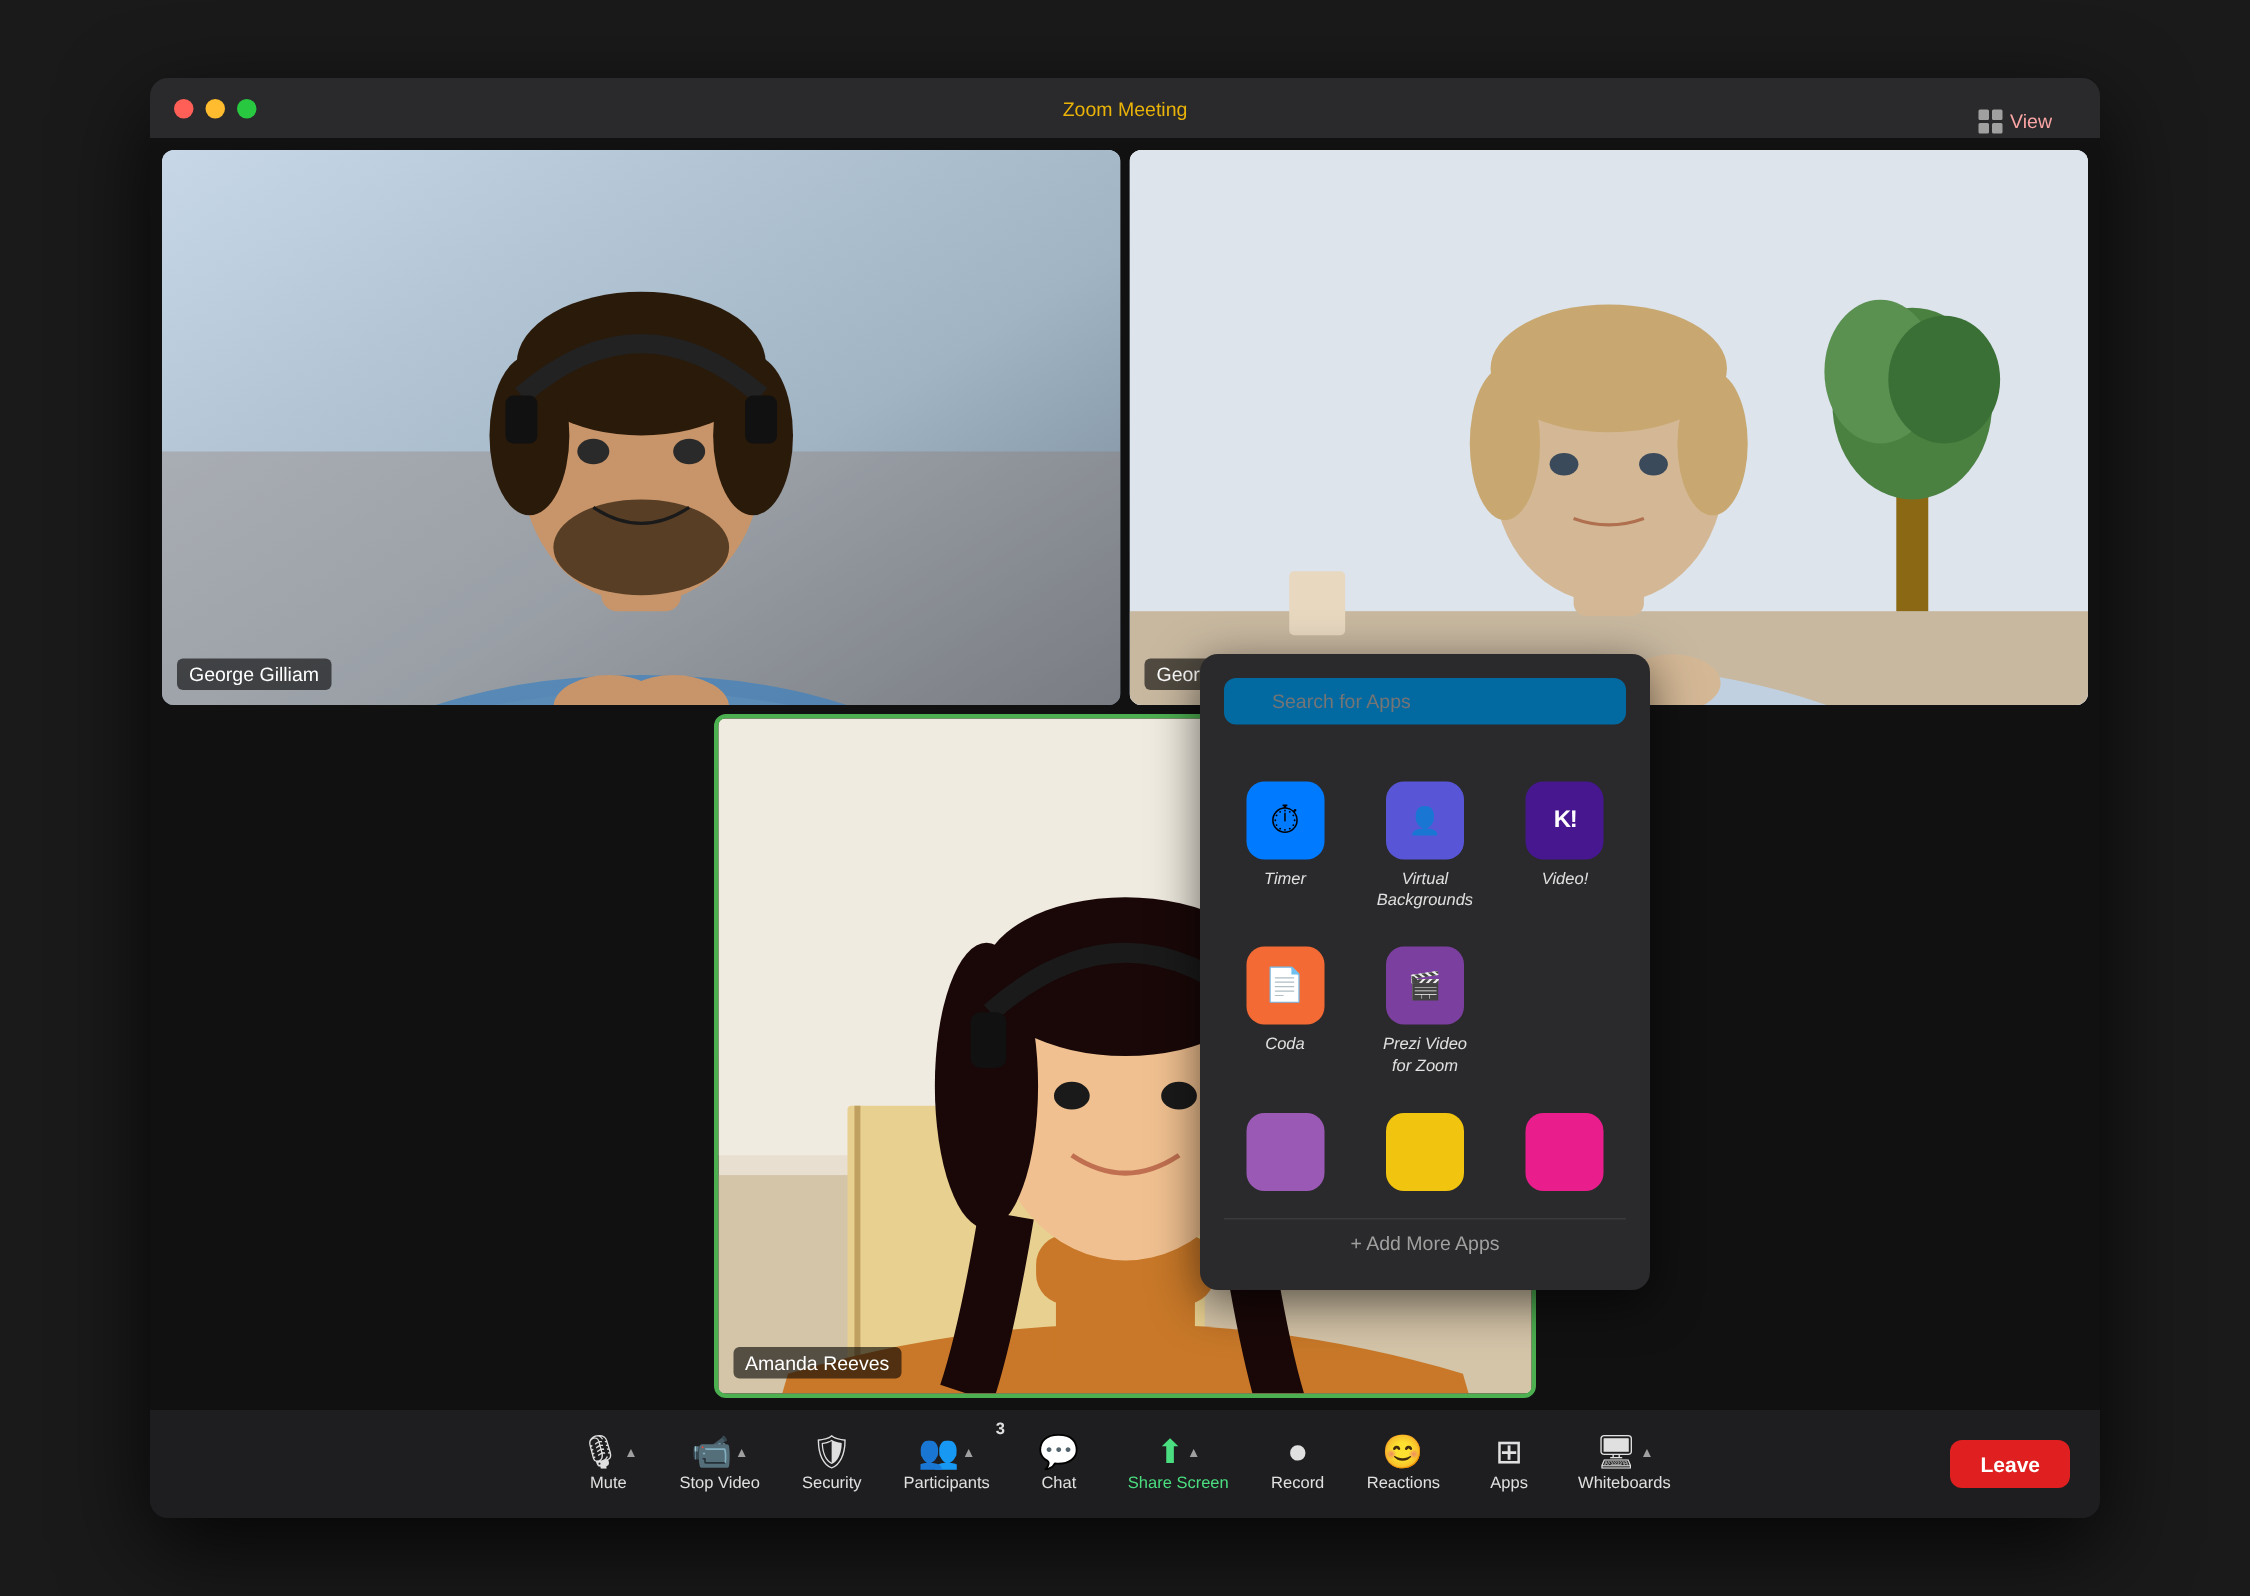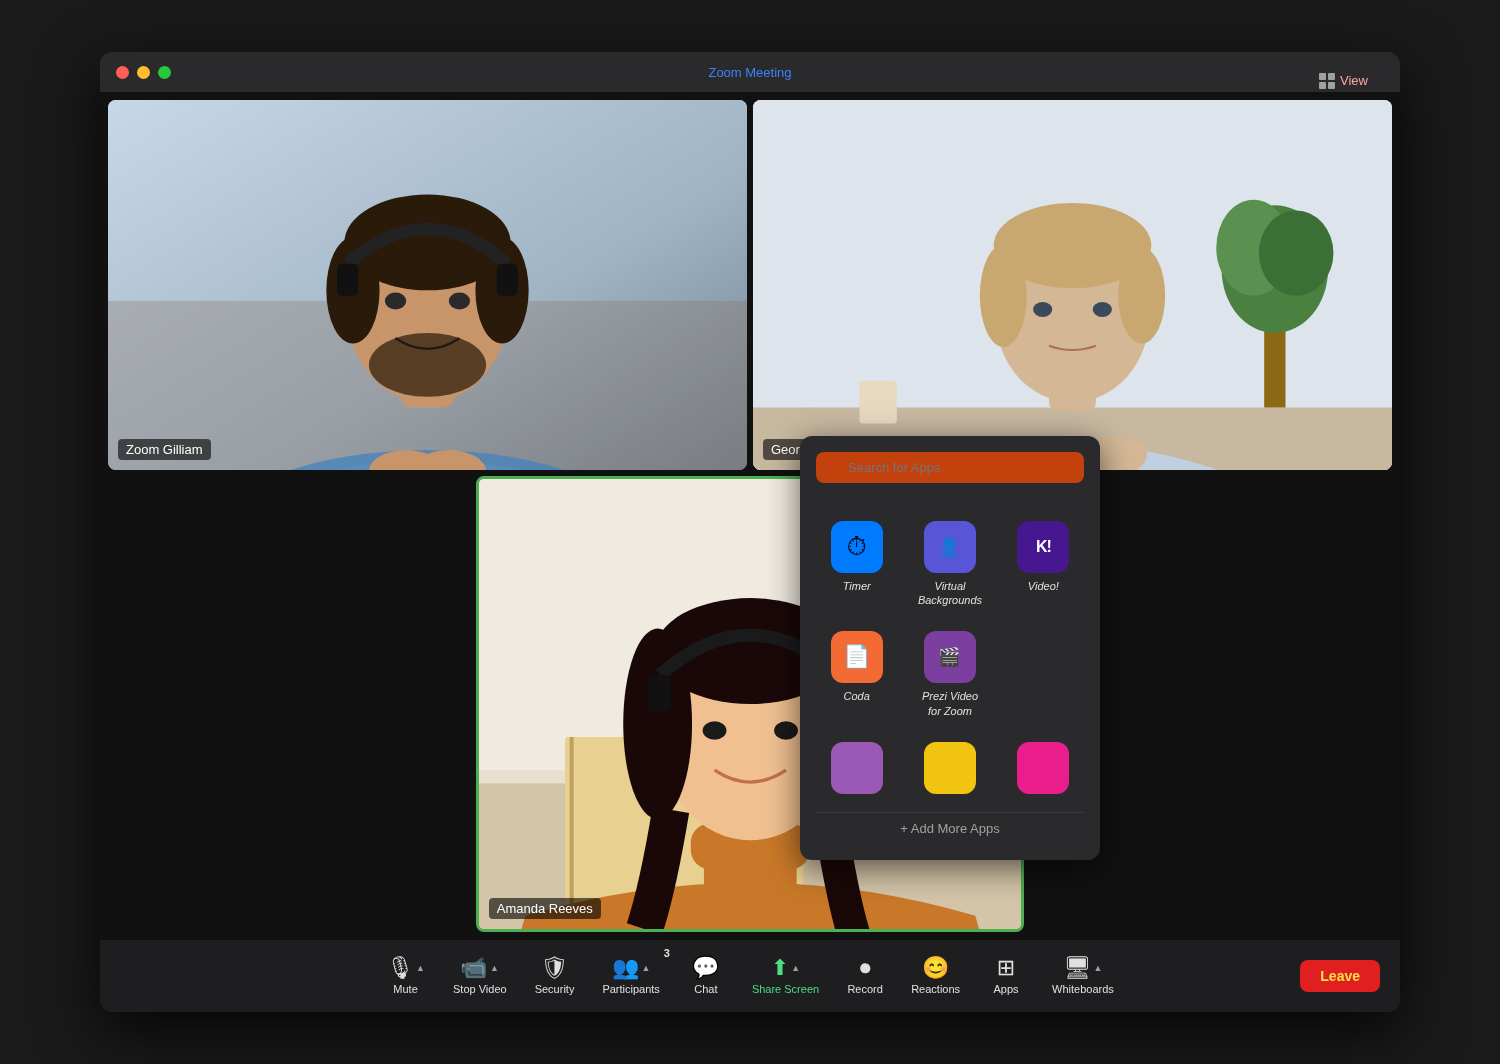--- a/index.html
+++ b/index.html
@@ -42,21 +42,21 @@
       height: 13px;
       border-radius: 50%;
     }
     .tl-close { background: #ff5f57; }
     .tl-min { background: #febc2e; }
     .tl-max { background: #28c840; }
     .titlebar-title {
       position: absolute;
       left: 50%;
       transform: translateX(-50%);
-      color: #3b82f6;
+      color: #eab308;
       font-size: 13px;
     }
     .titlebar-view {
       position: absolute;
       right: 32px;
       display: flex;
       align-items: center;
       gap: 5px;
       color: #fca5a5;
       font-size: 13px;
@@ -182,21 +182,21 @@
       gap: 2px;
     }
     .arrow-up {
       font-size: 9px;
       color: #a0a0a0;
     }
     .leave-btn {
       position: absolute;
       right: 20px;
       background: #e02020;
-      color: #fde047;
+      color: #ffffff;
       border: none;
       border-radius: 8px;
       padding: 8px 20px;
       font-size: 14px;
       font-weight: 600;
       cursor: pointer;
     }
     
     .apps-popup {
       position: absolute;
@@ -204,21 +204,21 @@
       right: 300px;
       width: 300px;
       background: #2a2a2c;
       border-radius: 12px;
       padding: 16px;
       box-shadow: 0 8px 32px rgba(0,0,0,0.6);
       z-index: 100;
     }
     .apps-search {
       width: 100%;
-      background: #c2410c;
+      background: #0369a1;
       border: none;
       border-radius: 8px;
       padding: 8px 12px 8px 32px;
       color: #e0e0e0;
       font-size: 13px;
       outline: none;
       margin-bottom: 16px;
       position: relative;
     }
     .search-wrap {
@@ -364,21 +364,21 @@
 
               <path d="M 225 165 Q 300 100 375 165" stroke="#222" stroke-width="12" fill="none"></path>
               <rect x="215" y="165" width="20" height="30" rx="5" fill="#111"></rect>
               <rect x="365" y="165" width="20" height="30" rx="5" fill="#111"></rect>
 
               <ellipse cx="280" cy="360" rx="35" ry="20" fill="#c8956a"></ellipse>
               <ellipse cx="320" cy="360" rx="35" ry="20" fill="#c8956a"></ellipse>
             </svg>
           </div>
           <div class="participant-label">
-            <span>Zoom Gilliam</span>
+            <span>George Gilliam</span>
           </div>
         </div>
 
         <div class="video-cell">
           <div class="person-visual p2-bg">
             <svg width="100%" height="100%" viewBox="0 0 600 370" preserveAspectRatio="xMidYMid slice">
               <defs>
                 <linearGradient id="bg2" x1="0%" y1="0%" x2="100%" y2="100%">
                   <stop offset="0%" style="stop-color:#e0e8f0"></stop>
                   <stop offset="50%" style="stop-color:#c0ccd8"></stop>

